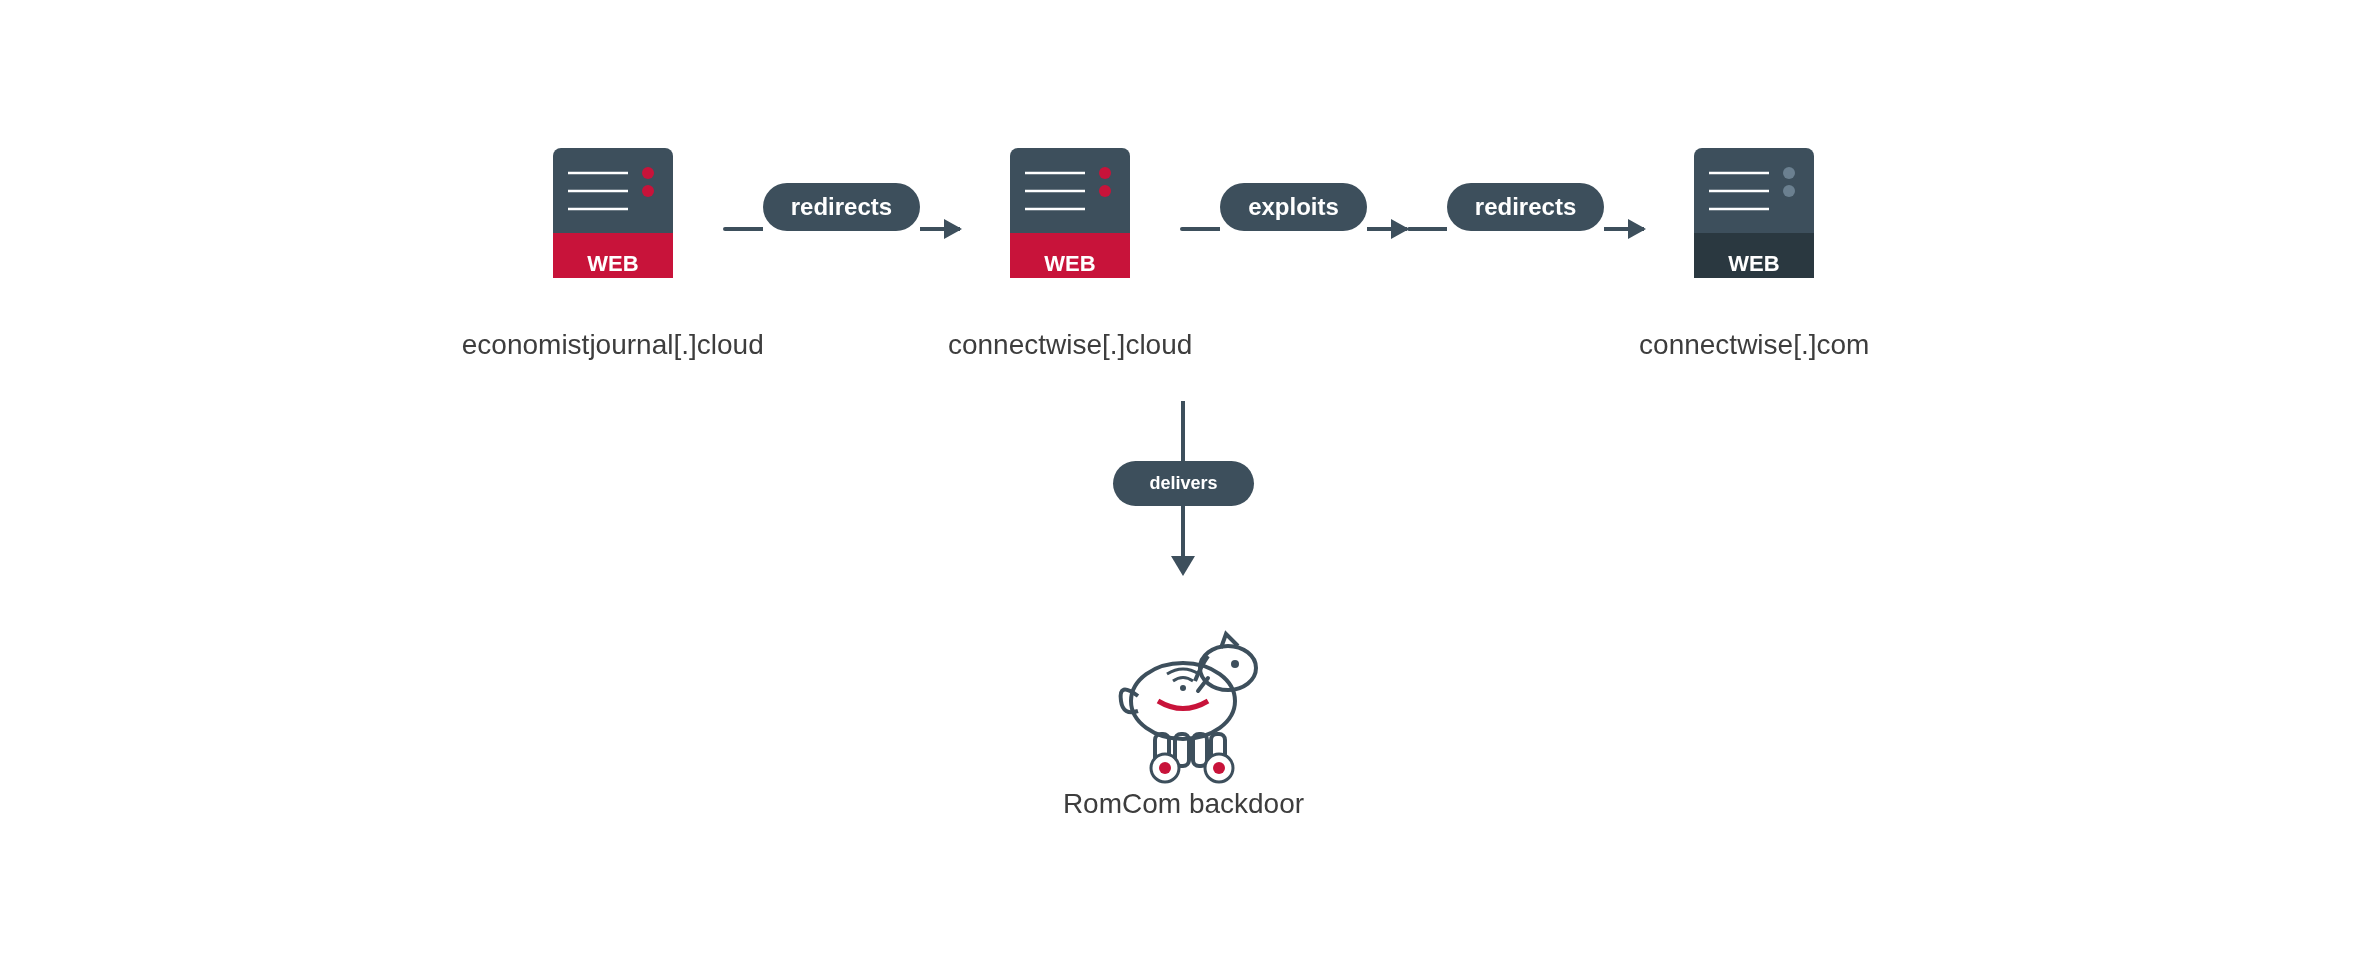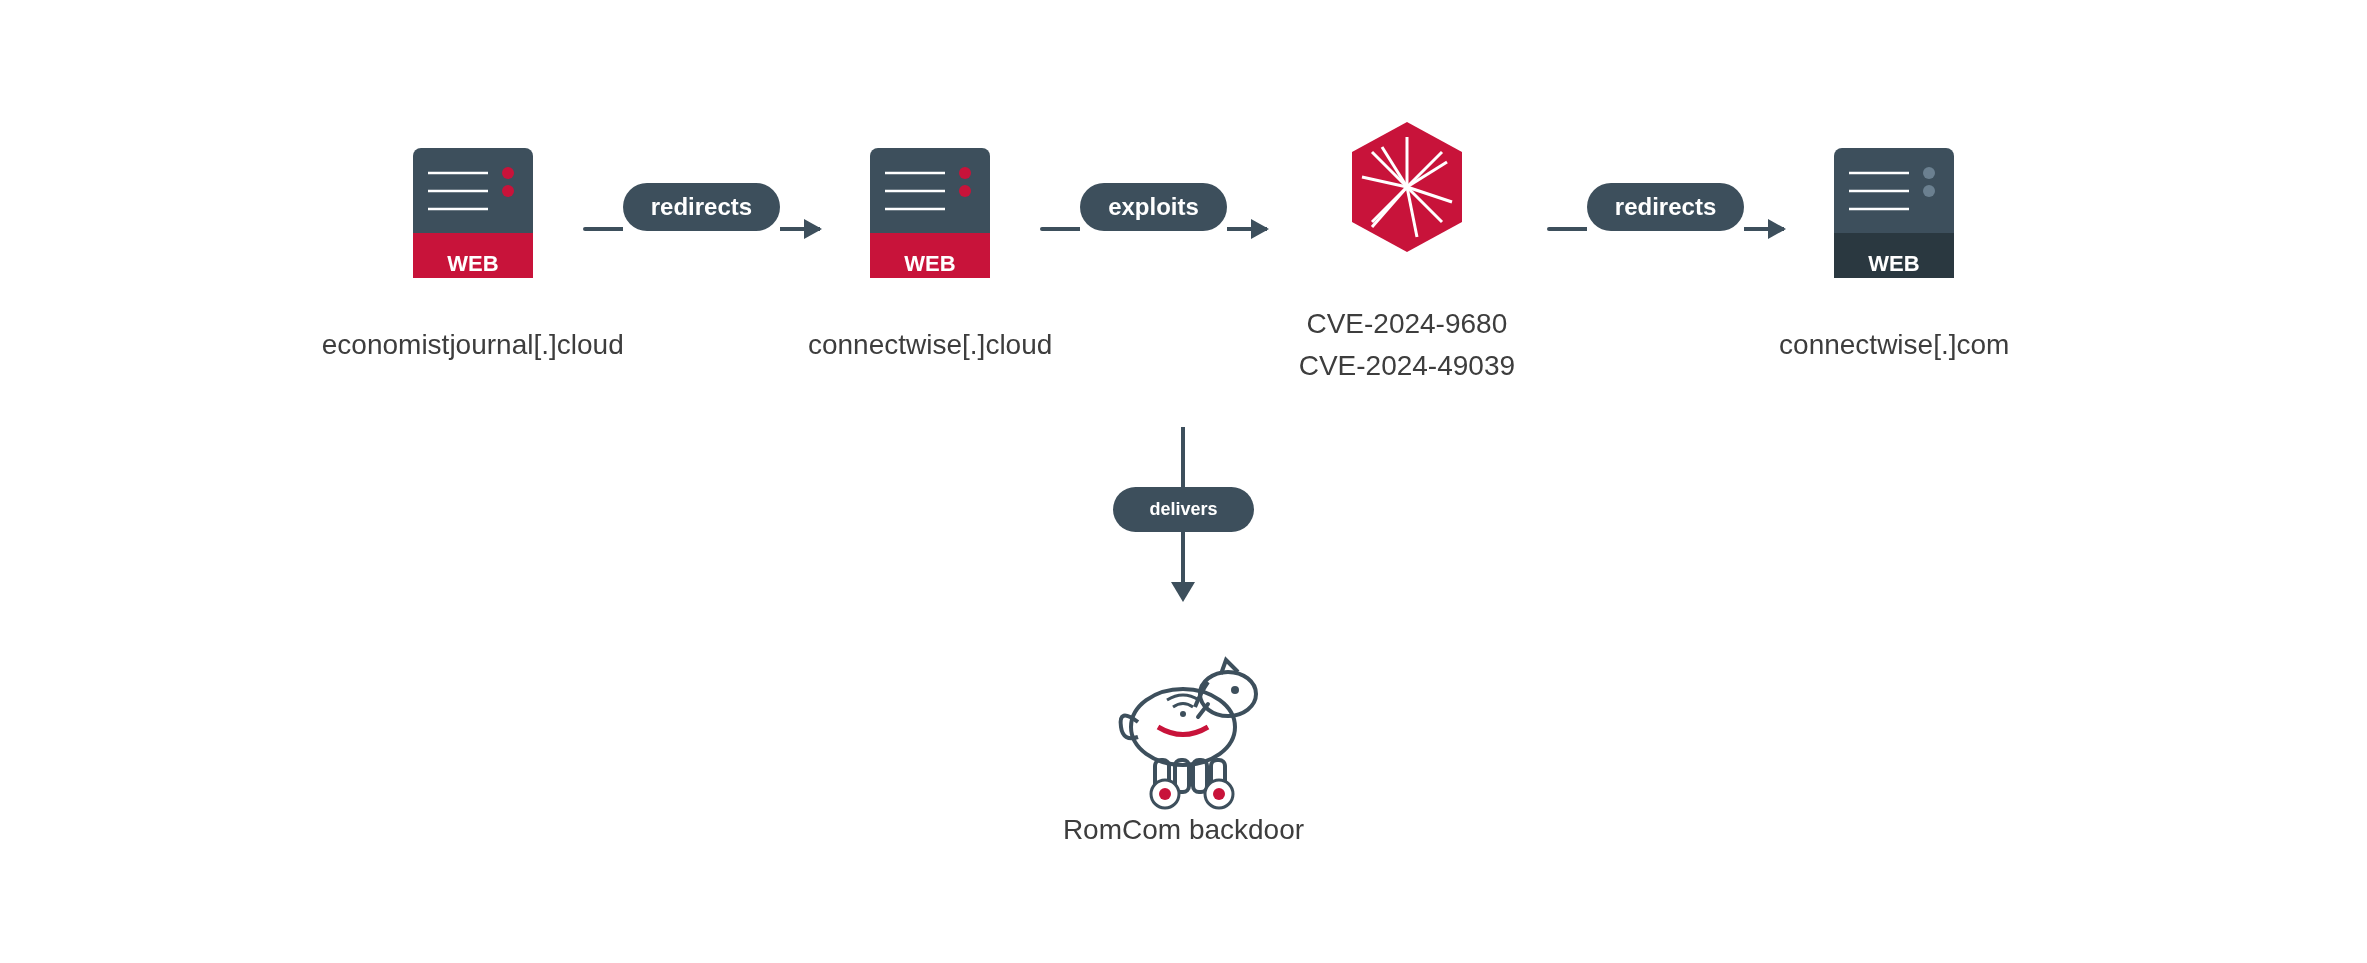--- a/index.html
+++ b/index.html
@@ -215,41 +215,20 @@
       </svg>
       <span class="node-label">connectwise[.]cloud</span>
     </div>
 
     <div class="conn-wrapper">
       <div class="connector-line-left"></div>
       <div class="connector-pill">exploits</div>
       <div class="connector-line-right"></div>
     </div>
 
-    <div class="node-group wide">
-      <svg class="exploit-hex" viewBox="0 0 140 140">
-
-        <polygon points="70,5 125,35 125,105 70,135 15,105 15,35" class="hex-fill"></polygon>
-
-        <line x1="70" y1="70" x2="70" y2="20" class="hex-lines"></line>
-        <line x1="70" y1="70" x2="110" y2="45" class="hex-lines"></line>
-        <line x1="70" y1="70" x2="115" y2="85" class="hex-lines"></line>
-        <line x1="70" y1="70" x2="80" y2="120" class="hex-lines"></line>
-        <line x1="70" y1="70" x2="35" y2="110" class="hex-lines"></line>
-        <line x1="70" y1="70" x2="25" y2="60" class="hex-lines"></line>
-        <line x1="70" y1="70" x2="45" y2="30" class="hex-lines"></line>
-
-        <line x1="35" y1="35" x2="105" y2="105" class="hex-lines"></line>
-        <line x1="105" y1="35" x2="35" y2="105" class="hex-lines"></line>
-      </svg>
-      <div class="node-label multiline">
-        <span>CVE-2024-9680</span><br>
-        <span>CVE-2024-49039</span>
-      </div>
-    </div>
 
     <div class="conn-wrapper">
       <div class="connector-line-left"></div>
       <div class="connector-pill">redirects</div>
       <div class="connector-line-right"></div>
     </div>
 
     <div class="node-group">
       <svg class="server-icon" viewBox="0 0 130 140">
         <rect x="5" y="5" width="120" height="130" rx="8" ry="8" fill="#3d4f5c"></rect>

